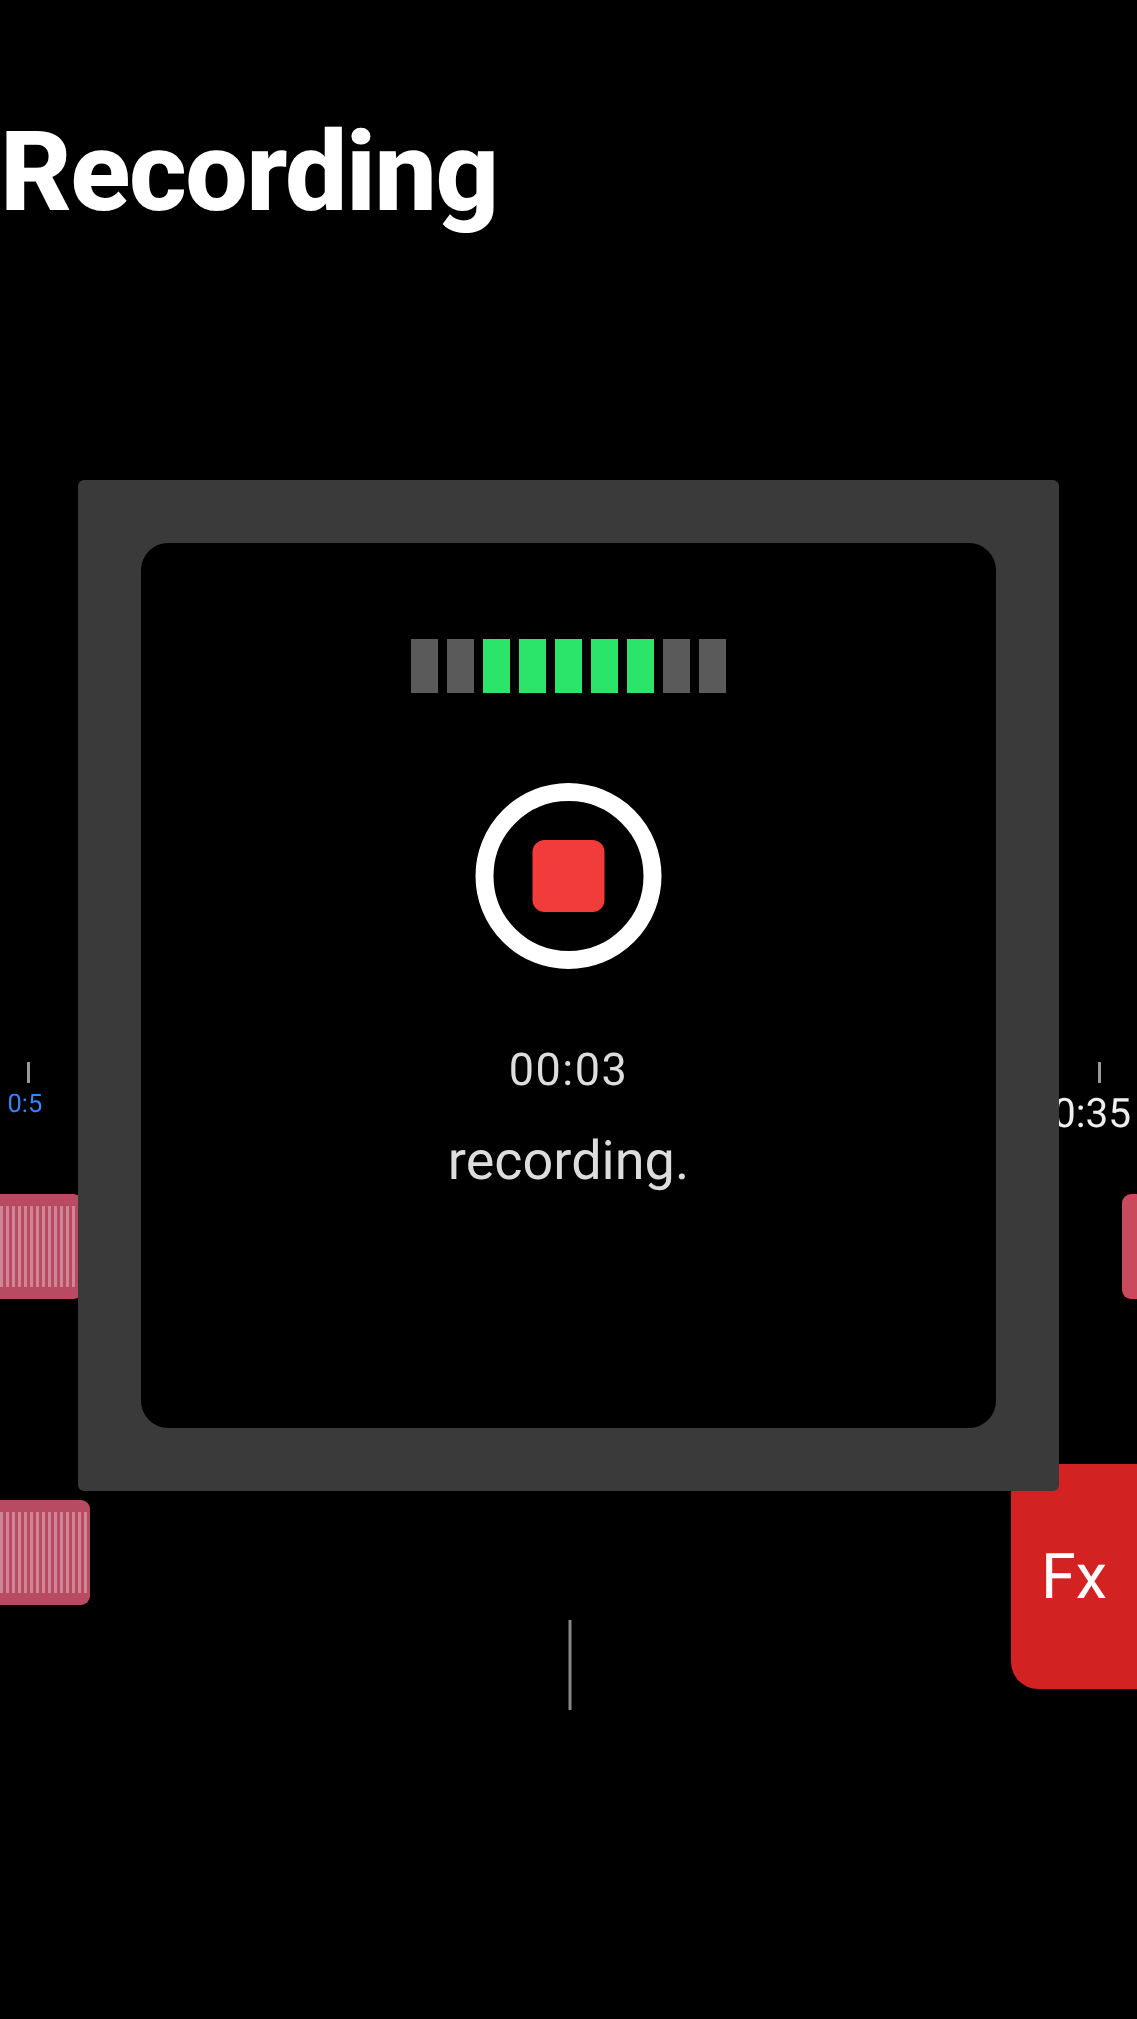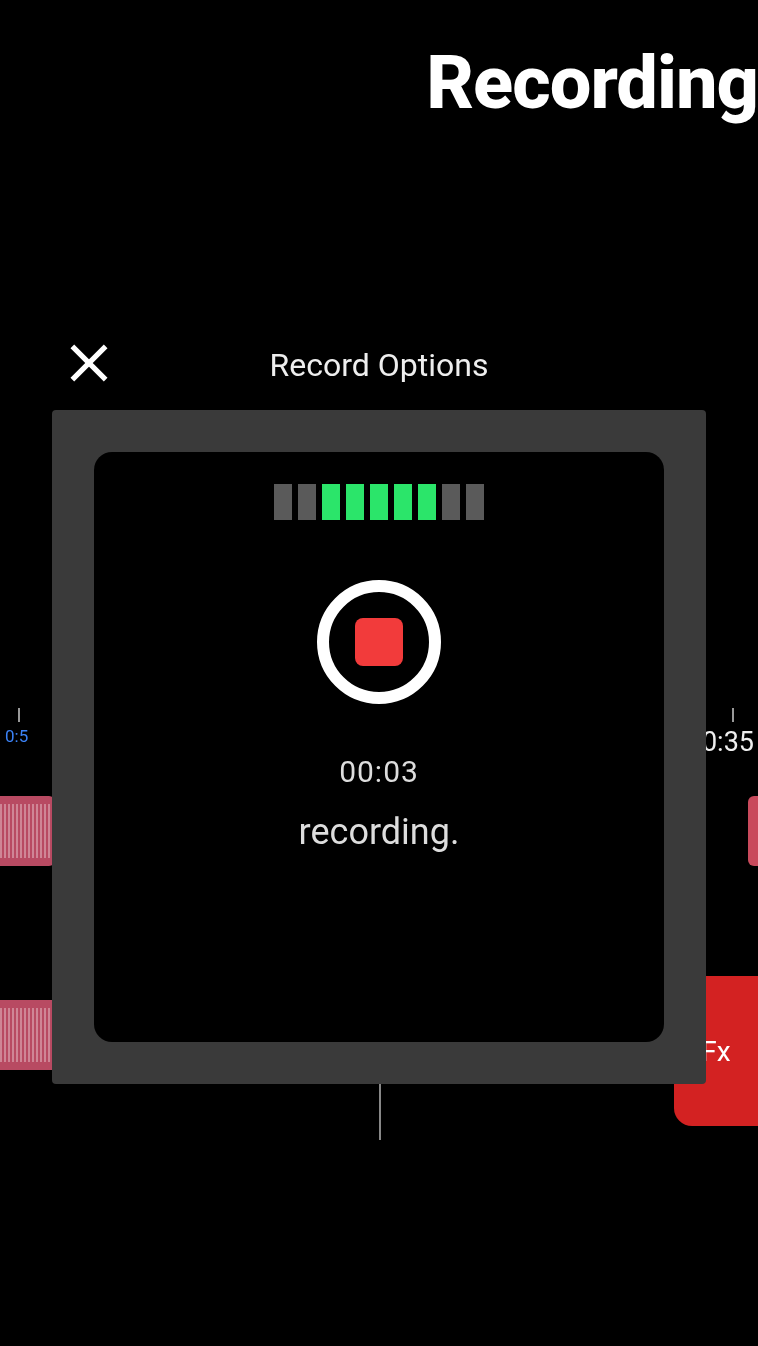--- a/index.html
+++ b/index.html
@@ -8,22 +8,22 @@
     height: 1346px;
     background: #000;
     font-family: -apple-system, BlinkMacSystemFont, "Segoe UI", Roboto, Helvetica, Arial, sans-serif;
     color: #fff;
     overflow: hidden;
     position: relative;
   }
   .page-title {
     font-size: 74px;
     font-weight: 800;
-    text-align: right;
-    padding-top: 39px;
+    text-align: left;
+    padding-top: 72px;
     letter-spacing: -1px;
   }
 
   
   .bg-timeline {
     position: absolute;
     top: 700px;
     left: 0;
     right: 0;
     height: 450px;
@@ -73,21 +73,21 @@
     right: 0;
     top: 976px;
     width: 84px;
     height: 150px;
     background: #d32222;
     border-top-left-radius: 18px;
     border-bottom-left-radius: 18px;
     display: flex;
     align-items: center;
     justify-content: center;
-    font-size: 28px;
+    font-size: 42px;
     color: #fff;
     z-index: 1;
   }
 
   .playhead {
     position: absolute;
     left: 379px;
     top: 1080px;
     width: 2px;
     height: 60px;
@@ -126,21 +126,21 @@
   }
   .modal-outer {
     background: #3a3a3a;
     border-radius: 4px;
     padding: 42px;
   }
   .modal-inner {
     background: #000;
     border-radius: 18px;
     min-height: 590px;
-    padding: 32px 20px 60px;
+    padding: 64px 20px 60px;
     display: flex;
     flex-direction: column;
     align-items: center;
   }
 
   .level-meter {
     display: flex;
     gap: 6px;
     margin-bottom: 60px;
   }
@@ -201,29 +201,20 @@
   <div class="wave-strip-right"></div>
 </div>
 
 <div class="fx-button">
   <span>Fx</span>
 </div>
 
 <div class="playhead"></div>
 
 <div class="modal-wrap">
-  <div class="modal-header">
-    <div class="close-btn">
-      <svg viewBox="0 0 24 24">
-        <line x1="4" y1="4" x2="20" y2="20" stroke="#fff" stroke-width="2.5"></line>
-        <line x1="20" y1="4" x2="4" y2="20" stroke="#fff" stroke-width="2.5"></line>
-      </svg>
-    </div>
-    <div class="modal-title">Record Options</div>
-  </div>
   <div class="modal-outer">
     <div class="modal-inner">
 
       <div class="level-meter" id="level-meter">
           <div class="level-seg"></div>
           <div class="level-seg"></div>
           <div class="level-seg on"></div>
           <div class="level-seg on"></div>
           <div class="level-seg on"></div>
           <div class="level-seg on"></div>

